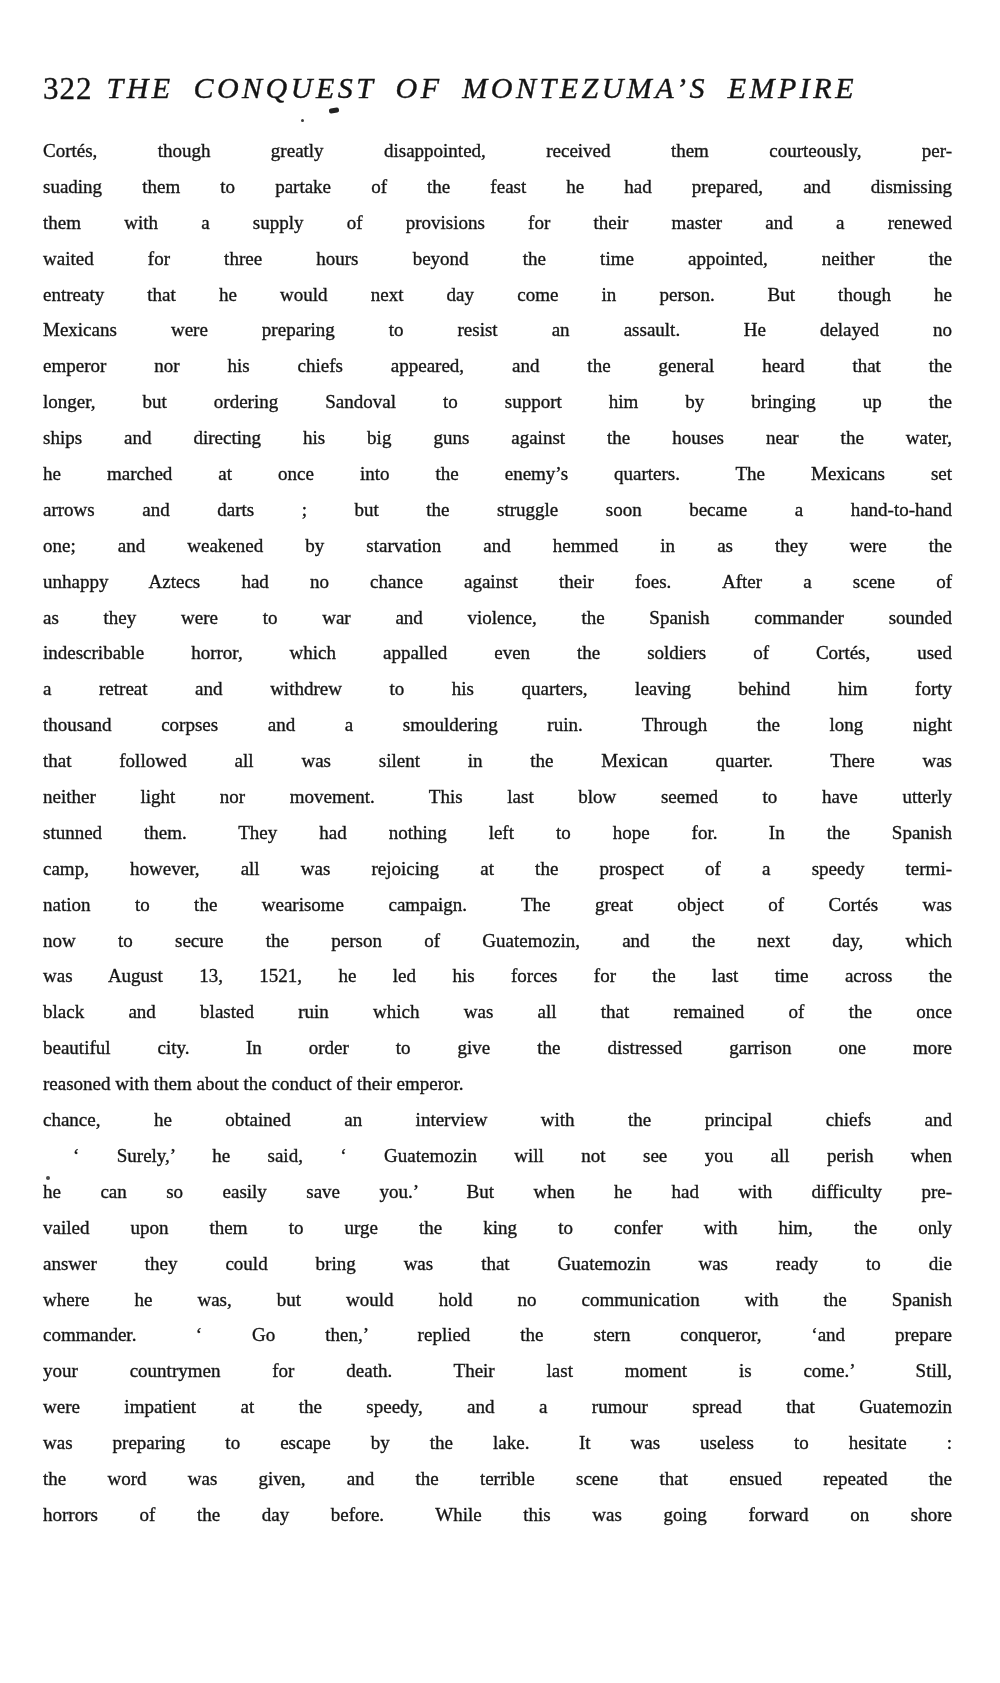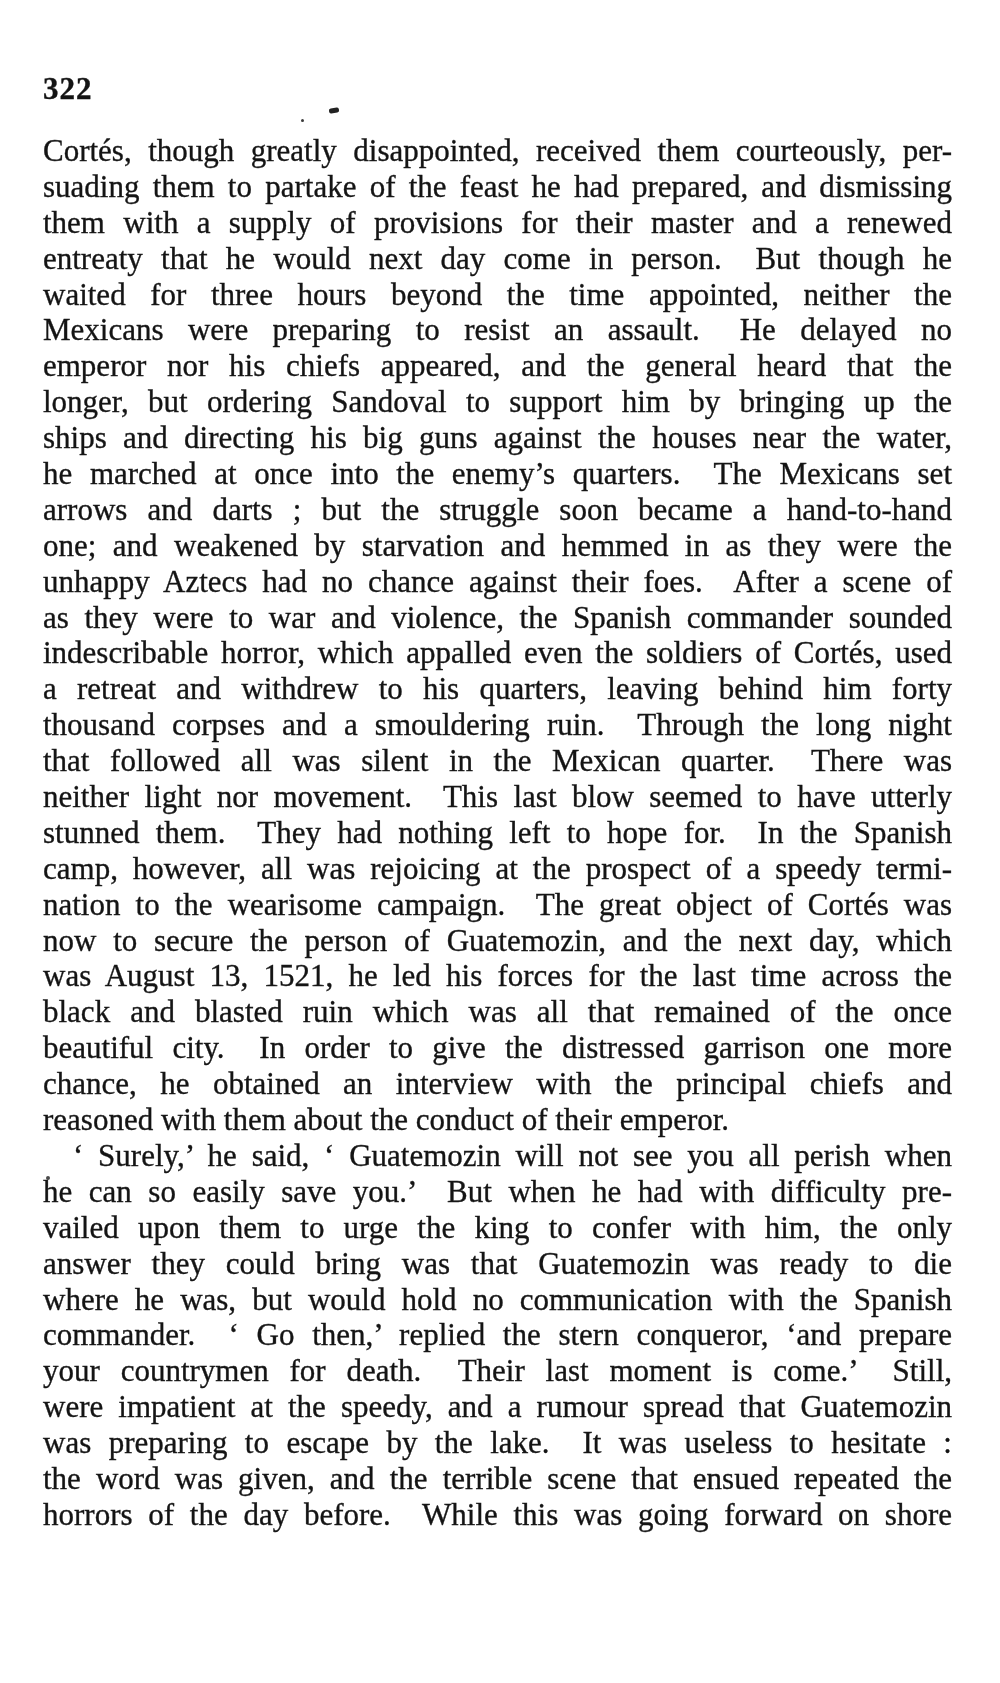--- a/index.html
+++ b/index.html
@@ -12,21 +12,20 @@
     font-family: "Liberation Serif", serif;
     color: #141414;
   }
   .page-header {
     position: absolute;
     top: 71px;
     left: 43px;
     width: 814px;
     display: flex;
     align-items: flex-start;
-    font-weight: bold;
   }
   .page-number {
     font-size: 31px;
     letter-spacing: 1px;
     flex: none;
     -webkit-text-stroke: 0.35px #141414;
   }
   .running-title {
     flex: 1;
     margin-left: 14px;
@@ -37,21 +36,21 @@
     text-align: justify;
     text-align-last: justify;
     -webkit-text-stroke: 0.4px #141414;
     white-space: nowrap0; 
   }
   .body-text {
     position: absolute;
     top: 133px;
     left: 43px;
     width: 909px;
-    font-size: 31px;
+    font-size: 19px;
     line-height: 35.9px;
     -webkit-text-stroke: 0.35px #1a1a1a;
   }
   .text-line {
     text-align: justify;
     text-align-last: justify;
     height: 35.9px;
     overflow: visible;
   }
   .text-line.para-end-ragged {
@@ -69,32 +68,33 @@
   .blemish.dot-a { left: 301px; top: 119px; width: 3px; height: 3px; background: #3a3a3a; }
   .blemish.dot-b { left: 46px; top: 1176px; width: 4px; height: 4px; background: #4a4a4a; }
 </style>
 </head>
 <body>
 
 <div class="page">
 
   <div class="page-header">
     <span class="page-number">322</span>
+    <span class="running-title">THE CONQUEST OF MONTEZUMA’S EMPIRE</span>
   </div>
 
   <div class="blemish dash"></div>
   <div class="blemish dot-a"></div>
   <div class="blemish dot-b"></div>
 
   <div class="body-text" id="body-text">
       <div class="text-line">Cortés, though greatly disappointed, received them courteously, per-</div>
       <div class="text-line">suading them to partake of the feast he had prepared, and dismissing</div>
       <div class="text-line">them with a supply of provisions for their master and a renewed</div>
+      <div class="text-line">waited for three hours beyond the time appointed, neither the</div>
       <div class="text-line">entreaty that he would next day come in person.  But though he</div>
-      <div class="text-line">waited for three hours beyond the time appointed, neither the</div>
       <div class="text-line">Mexicans were preparing to resist an assault.  He delayed no</div>
       <div class="text-line">emperor nor his chiefs appeared, and the general heard that the</div>
       <div class="text-line">longer, but ordering Sandoval to support him by bringing up the</div>
       <div class="text-line">ships and directing his big guns against the houses near the water,</div>
       <div class="text-line">he marched at once into the enemy’s quarters.  The Mexicans set</div>
       <div class="text-line">arrows and darts ; but the struggle soon became a hand-to-hand</div>
       <div class="text-line">one; and weakened by starvation and hemmed in as they were the</div>
       <div class="text-line">unhappy Aztecs had no chance against their foes.  After a scene of</div>
       <div class="text-line">as they were to war and violence, the Spanish commander sounded</div>
       <div class="text-line">indescribable horror, which appalled even the soldiers of Cortés, used</div>
@@ -102,22 +102,22 @@
       <div class="text-line">thousand corpses and a smouldering ruin.  Through the long night</div>
       <div class="text-line">that followed all was silent in the Mexican quarter.  There was</div>
       <div class="text-line">neither light nor movement.  This last blow seemed to have utterly</div>
       <div class="text-line">stunned them.  They had nothing left to hope for.  In the Spanish</div>
       <div class="text-line">camp, however, all was rejoicing at the prospect of a speedy termi-</div>
       <div class="text-line">nation to the wearisome campaign.  The great object of Cortés was</div>
       <div class="text-line">now to secure the person of Guatemozin, and the next day, which</div>
       <div class="text-line">was August 13, 1521, he led his forces for the last time across the</div>
       <div class="text-line">black and blasted ruin which was all that remained of the once</div>
       <div class="text-line">beautiful city.  In order to give the distressed garrison one more</div>
+      <div class="text-line para-end-ragged">reasoned with them about the conduct of their emperor.</div>
       <div class="text-line">chance, he obtained an interview with the principal chiefs and</div>
-      <div class="text-line para-end-ragged">reasoned with them about the conduct of their emperor.</div>
       <div class="text-line first-indent">‘ Surely,’ he said, ‘ Guatemozin will not see you all perish when</div>
       <div class="text-line">he can so easily save you.’  But when he had with difficulty pre-</div>
       <div class="text-line">vailed upon them to urge the king to confer with him, the only</div>
       <div class="text-line">answer they could bring was that Guatemozin was ready to die</div>
       <div class="text-line">where he was, but would hold no communication with the Spanish</div>
       <div class="text-line">commander.  ‘ Go then,’ replied the stern conqueror, ‘and prepare</div>
       <div class="text-line">your countrymen for death.  Their last moment is come.’  Still,</div>
       <div class="text-line">were impatient at the speedy, and a rumour spread that Guatemozin</div>
       <div class="text-line">was preparing to escape by the lake.  It was useless to hesitate :</div>
       <div class="text-line">the word was given, and the terrible scene that ensued repeated the</div>

